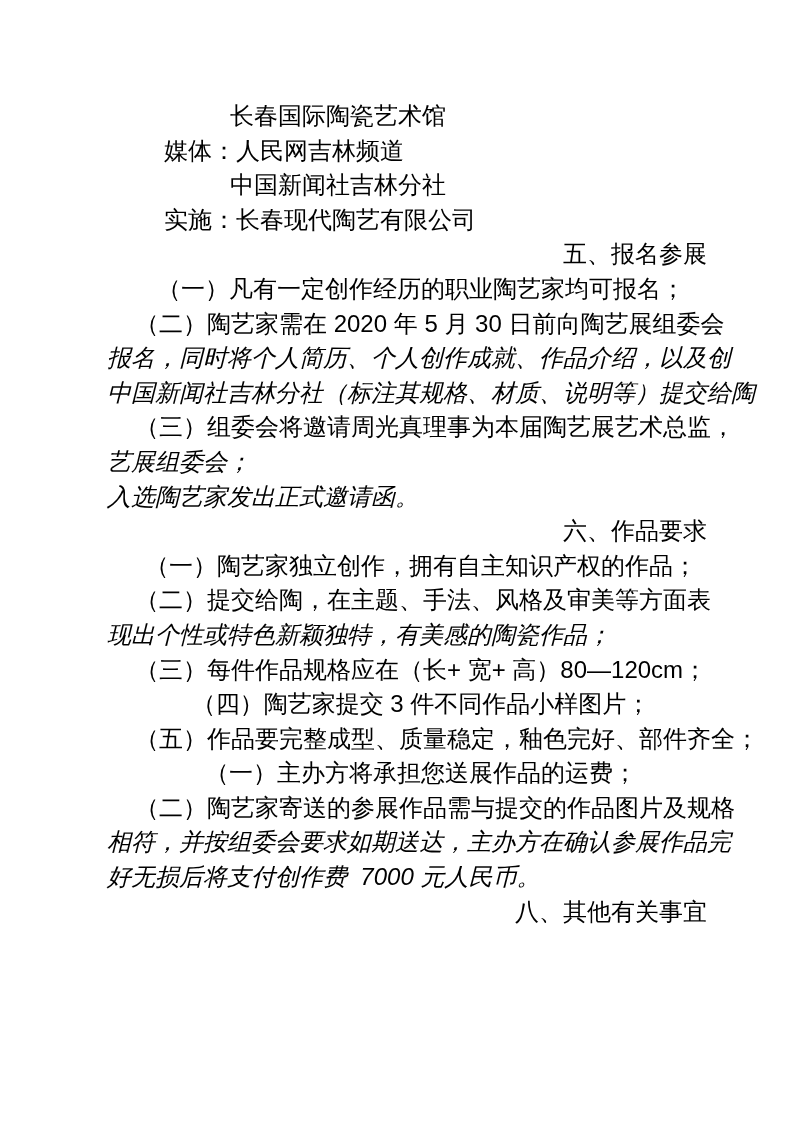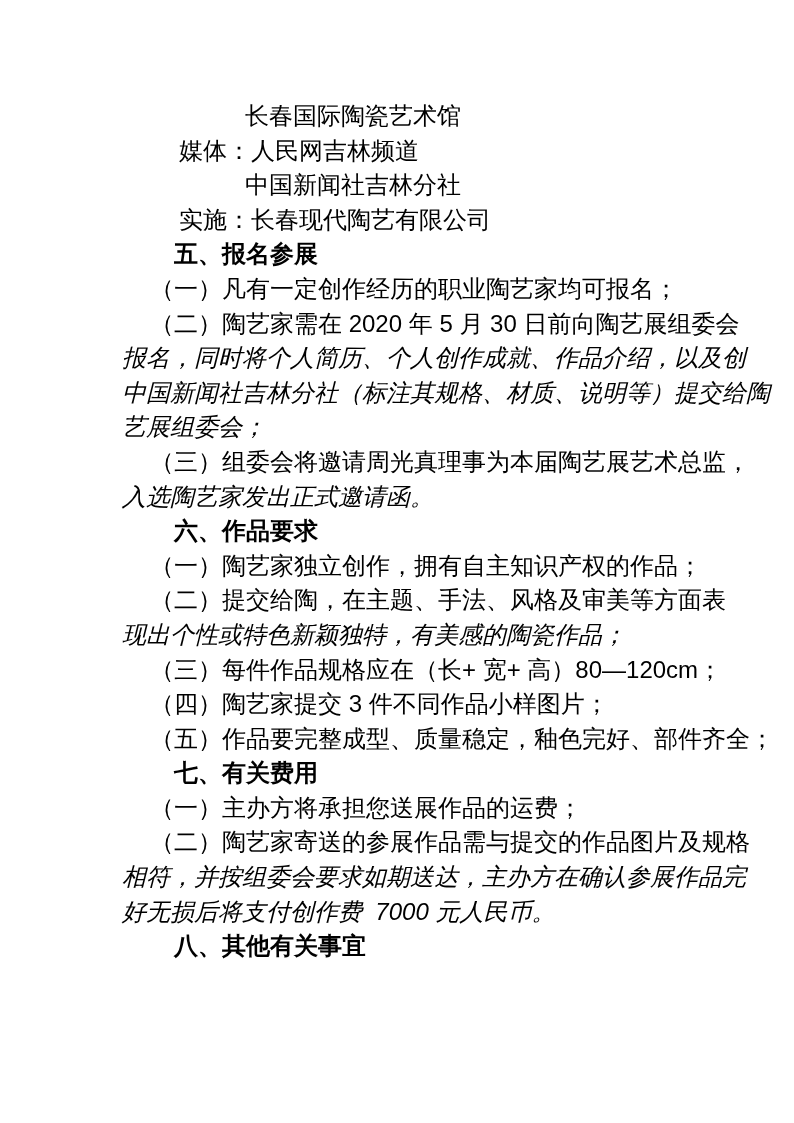--- a/index.html
+++ b/index.html
@@ -11,65 +11,64 @@
     position: relative;
     width: 794px;
     height: 1123px;
     background: #ffffff;
     color: #000000;
     font-family: "Liberation Sans", "DejaVu Sans", sans-serif;
     overflow: hidden;
   }
   .content {
     position: absolute;
-    left: 122px;
+    left: 107px;
     top: 99px;
     width: 600px;
     font-size: 24px;
     line-height: 34.6px;
   }
   .line {
     white-space: pre;
     font-weight: 400;
   }
   
   .line.cont   { padding-left: 0; font-style: italic; }
   
-  .line.first  { padding-left: 28px; }
+  .line.first  { padding-left: 28px; text-align: center; }
   
-  .line.header { padding-left: 52px; font-weight: 700; }
+  .line.header { padding-left: 52px; font-weight: 400; text-align: right; }
   
   .line.label  { padding-left: 57px; }
   
   .line.org    { padding-left: 123px; }
 </style>
 </head>
 <body>
 
 <div class="page">
   <div class="content">
     <div class="line org">长春国际陶瓷艺术馆</div>
     <div class="line label">媒体：人民网吉林频道</div>
     <div class="line org">中国新闻社吉林分社</div>
     <div class="line label">实施：长春现代陶艺有限公司</div>
     <div class="line header">五、报名参展</div>
     <div class="line first">（一）凡有一定创作经历的职业陶艺家均可报名；</div>
     <div class="line first">（二）陶艺家需在 2020 年 5 月 30 日前向陶艺展组委会</div>
     <div class="line cont">报名，同时将个人简历、个人创作成就、作品介绍，以及创</div>
     <div class="line cont">中国新闻社吉林分社（标注其规格、材质、说明等）提交给陶</div>
+    <div class="line first">（三）组委会将邀请周光真理事为本届陶艺展艺术总监，</div>
     <div class="line cont">艺展组委会；</div>
-    <div class="line first">（三）组委会将邀请周光真理事为本届陶艺展艺术总监，</div>
     <div class="line cont">入选陶艺家发出正式邀请函。</div>
     <div class="line header">六、作品要求</div>
     <div class="line first">（一）陶艺家独立创作，拥有自主知识产权的作品；</div>
     <div class="line first">（二）提交给陶，在主题、手法、风格及审美等方面表</div>
     <div class="line cont">现出个性或特色新颖独特，有美感的陶瓷作品；</div>
     <div class="line first">（三）每件作品规格应在（长+ 宽+ 高）80—120cm；</div>
     <div class="line first">（四）陶艺家提交 3 件不同作品小样图片；</div>
     <div class="line first">（五）作品要完整成型、质量稳定，釉色完好、部件齐全；</div>
-    <div class="line header">七、有关费用</div>
     <div class="line first">（一）主办方将承担您送展作品的运费；</div>
     <div class="line first">（二）陶艺家寄送的参展作品需与提交的作品图片及规格</div>
     <div class="line cont">相符，并按组委会要求如期送达，主办方在确认参展作品完</div>
     <div class="line cont">好无损后将支付创作费  7000 元人民币。</div>
     <div class="line header">八、其他有关事宜</div>
   </div>
 </div>
 
 </body></html>

